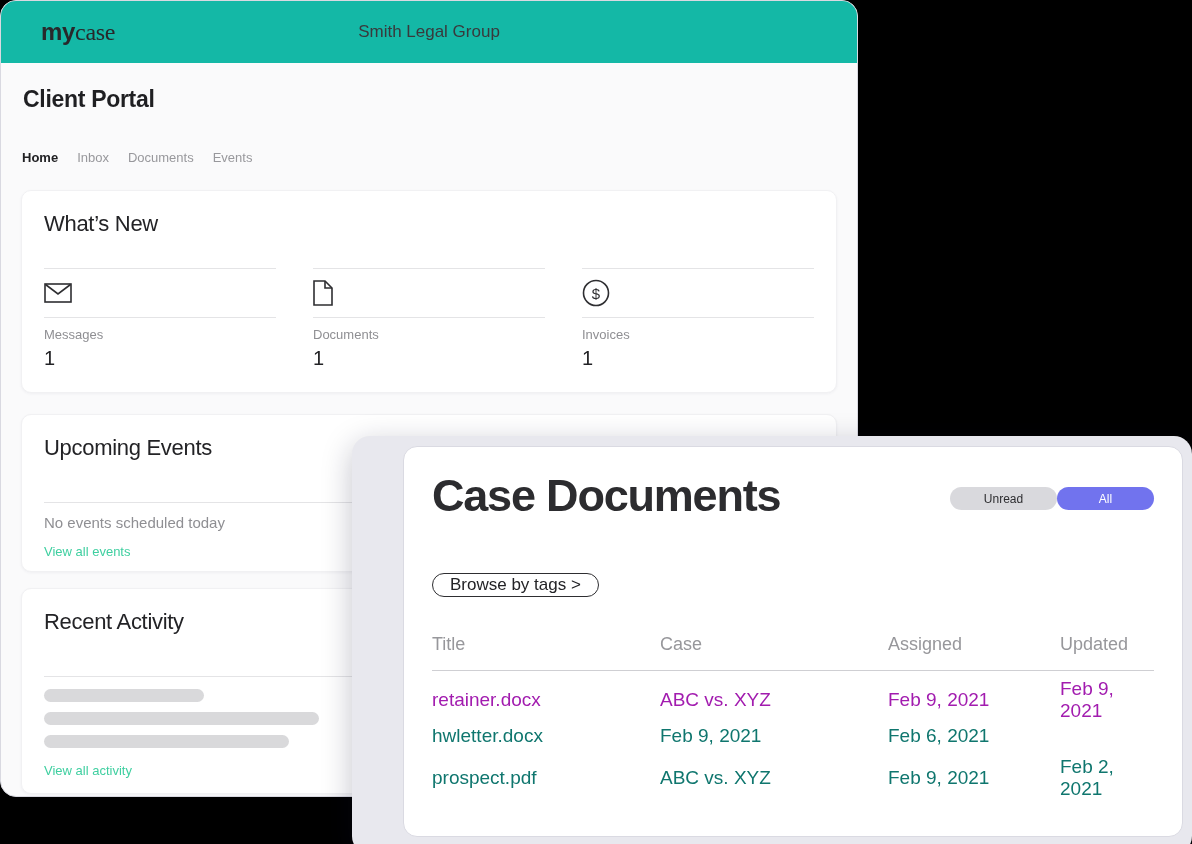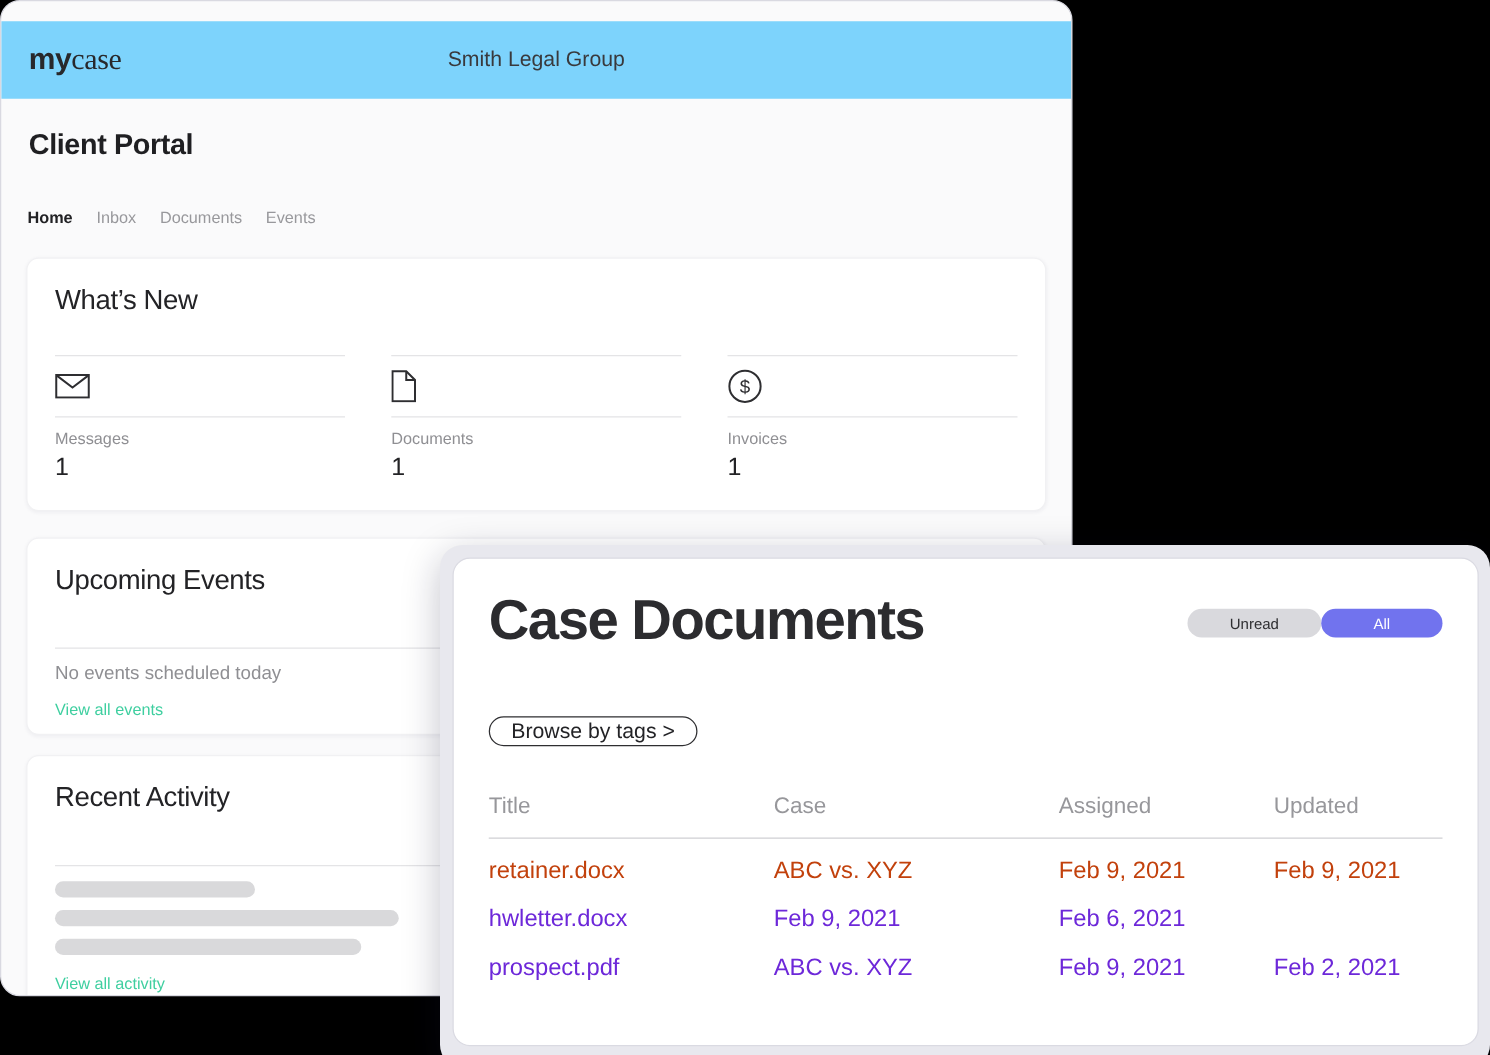--- a/index.html
+++ b/index.html
@@ -16,25 +16,24 @@
   .portal {
     position:absolute; left:0; top:0;
     width:858px; height:797px;
     background:#fafafb;
     border:1px solid #d9d9e1;
     border-radius:16px;
     overflow:hidden;
   }
   .portal-header {
     height:62px;
-    background:#7dd3fc;
+    background:#14b8a6;
     display:flex; align-items:center;
-    padding:0 22px;
+    padding:0 40px;
     position:relative;
-    margin-top:16px;
   }
   .brand { font-size:24px; color:#28282b; line-height:1; letter-spacing:-0.3px; }
   .brand .brand-my { font-weight:700; }
   .brand .brand-case { font-family:"Liberation Serif", serif; font-weight:500; }
   .firm-name {
     position:absolute; left:0; right:0; top:0; bottom:0;
     display:flex; align-items:center; justify-content:center;
     font-size:17px; color:#39393c; pointer-events:none;
   }
 
@@ -83,20 +82,21 @@
     border-radius:18px;
     padding:10px 9px 0 10px;
     box-shadow:0 8px 30px rgba(20,20,50,0.25);
   }
   .docs-card {
     background:#fff;
     border:1px solid #dadae2;
     border-radius:14px;
     height:391px;
     padding:24px 28px 0;
+    margin-left:41px;
   }
   .docs-head { display:flex; justify-content:space-between; align-items:flex-start; }
   .docs-title { font-size:45px; font-weight:700; color:#2c2c2f; letter-spacing:-1.2px; line-height:1.1; }
   .pills { display:flex; margin-top:16px; }
   .pill {
     height:23px; border-radius:12px;
     display:inline-flex; align-items:center; justify-content:center;
     font-size:12px; border:none; cursor:pointer;
     font-family:inherit;
   }
@@ -115,22 +115,22 @@
 
   .docs-table { margin-top:33px; width:100%; }
   .trow {
     display:grid;
     grid-template-columns:228px 228px 172px 1fr;
     align-items:center;
   }
   .thead { font-size:18px; color:#97979b; height:30px; }
   .table-divider { height:1px; background:#cfcfd3; margin-top:10px; }
   .tbody { margin-top:7px; }
-  .tbody .trow { height:39px; font-size:19px; color:#6d28d9; cursor:pointer; }
-  .tbody .trow.unread { color:#c2410c; font-weight:500; }
+  .tbody .trow { height:39px; font-size:19px; color:#0f766e; cursor:pointer; }
+  .tbody .trow.unread { color:#a21caf; font-weight:500; }
 
   svg { display:block; }
 </style>
 </head>
 <body>
 
 <div class="portal">
 
   <header class="portal-header">
     <div class="brand">

